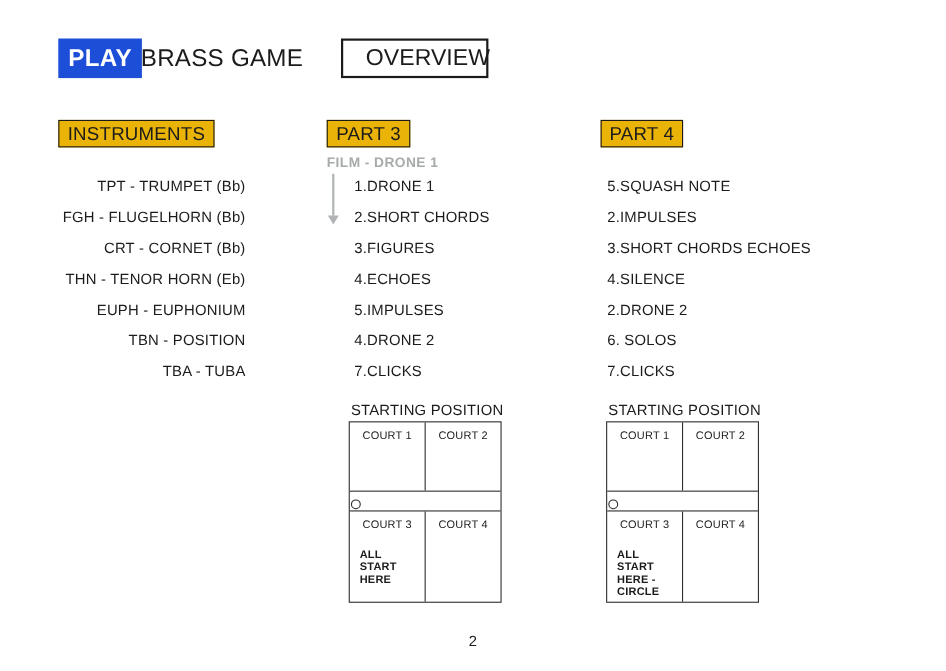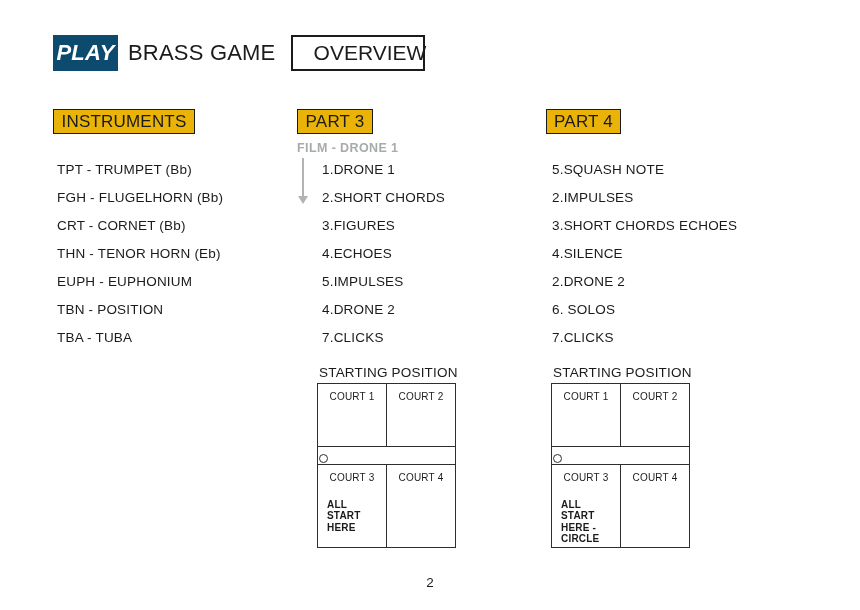--- a/index.html
+++ b/index.html
@@ -4,50 +4,50 @@
 <style>
   html, body { margin:0; padding:0; background:#ffffff; }
   .page {
     position:relative; width:860px; height:610px; background:#ffffff;
     font-family:"Liberation Sans", "DejaVu Sans", sans-serif;
     color:#1b1b1b; overflow:hidden;
   }
 
   
   .play-badge {
-    position:absolute; left:53px; top:35px; width:65px; height:36px;
-    background:#0c4a6e; color:#ffffff; font-weight:bold; font-size:22px;
-    display:flex; align-items:center; justify-content:center; letter-spacing:.3px;font-style:italic;
+    position:absolute; left:53px; top:35px; width:76px; height:36px;
+    background:#1d4ed8; color:#ffffff; font-weight:bold; font-size:22px;
+    display:flex; align-items:center; justify-content:center; letter-spacing:.3px;
   }
   .main-title {
     position:absolute; left:128px; top:35px; height:36px;
     display:flex; align-items:center; font-size:22px; letter-spacing:.2px;
   }
   .overview-box {
-    position:absolute; left:291px; top:35px; width:134px; height:36px;
+    position:absolute; left:310px; top:35px; width:134px; height:36px;
     border:2px solid #1b1b1b; box-sizing:border-box;
     display:flex; align-items:center; justify-content:center; font-size:21px;padding-left:24px;
   }
 
   
   .sec-box {
     position:absolute; height:25px; border:1.6px solid #1b1b1b; box-sizing:border-box;
     display:flex; align-items:center; justify-content:center;
     font-size:17px; letter-spacing:.2px; background:#eab308;
   }
   .sec-instruments { left:53px;  top:109px; width:142px; }
   .sec-part3       { left:297px; top:109px; width:76px; }
   .sec-part4       { left:546px; top:109px; width:75px; }
 
   
   .list {
     position:absolute; display:flex; flex-direction:column; gap:13px;
     font-size:13.5px; line-height:15px; letter-spacing:.2px;
   }
-  .list-instruments { left:57px;  top:162px; }
+  .list-instruments { left:57px;  top:162px;align-items:flex-end; }
   .list-part3       { left:322px; top:162px; }
   .list-part4       { left:552px; top:162px; }
 
   
   .film-label {
     position:absolute; left:297px; top:141px;
     font-size:12.5px; font-weight:bold; color:#a7abab; letter-spacing:.4px;
   }
   .down-arrow { position:absolute; left:298px; top:158px; width:10px; height:46px; }
   .down-arrow .arrow-line {

